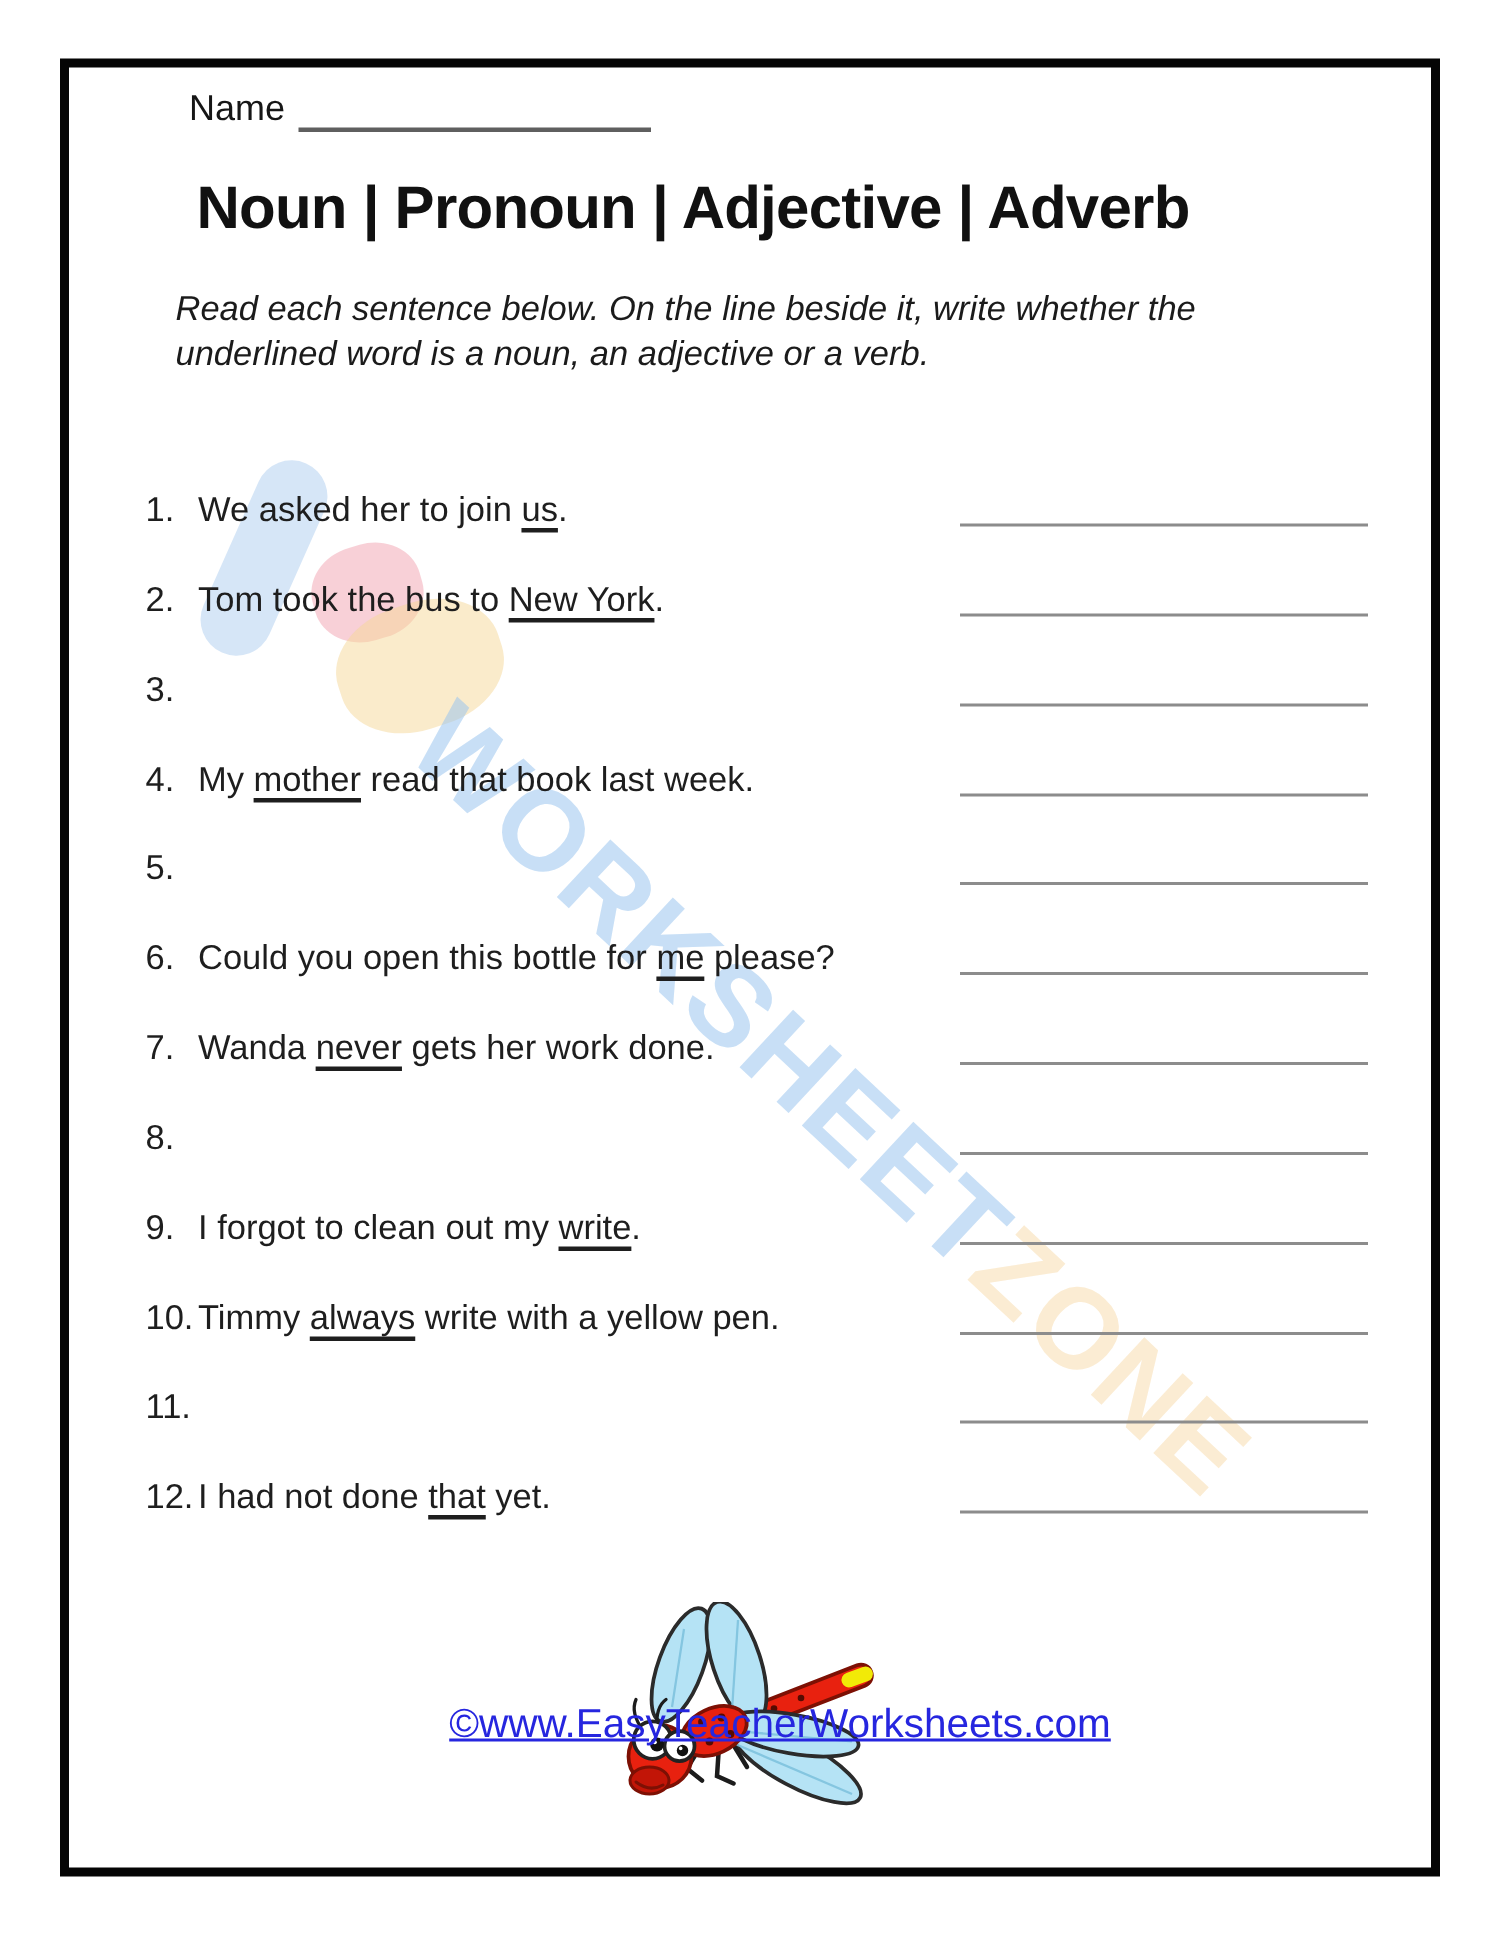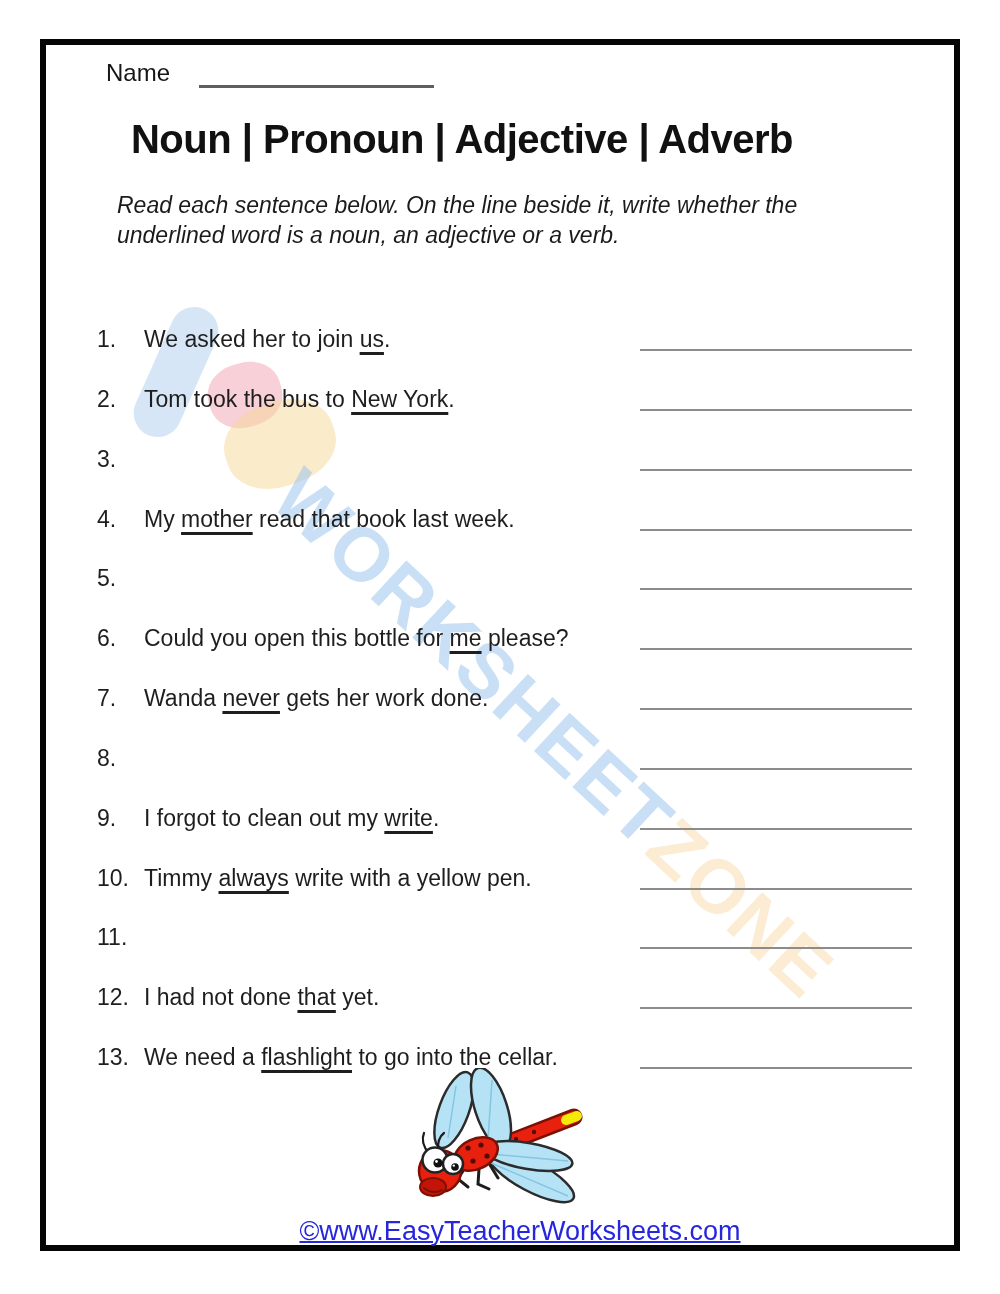--- a/index.html
+++ b/index.html
@@ -7,21 +7,21 @@
   body { font-family:"Liberation Sans", sans-serif; color:#1e1e1e; }
   .page {
     position:relative; width:1000px; height:1294px; margin:0 auto;
     background:#ffffff; overflow:hidden;
   }
   .frame {
     position:absolute; left:40px; top:39px; width:920px; height:1212px;
     border:6px solid #050505; background:#ffffff;
   }
   
-  .name-label { position:absolute; left:106px; top:59px; font-size:24px; color:#161616; }
+  .name-label { position:absolute; left:126px; top:59px; font-size:24px; color:#161616; }
   .name-line  { position:absolute; left:199px; top:85px; width:235px; height:3px; background:#5f5f5f; }
   .sheet-topic{ position:absolute; left:440px; top:60px; font-size:22px; font-weight:bold;
                 color:#a9a9a9; letter-spacing:.4px; }
   .title { position:absolute; left:40px; top:117px; width:800px; text-align:center;
            font-size:40px; font-weight:600; letter-spacing:-.5px; color:#111;padding-left:44px; }
   .instructions { position:absolute; left:117px; top:191px; width:800px;
                   font-size:23px; line-height:29.6px; color:#1b1b1b;font-style:italic; }
   
   .wm-text { position:absolute; left:316px; top:452px; transform:rotate(43deg);
              transform-origin:0 0; font-size:76px; font-weight:bold; letter-spacing:2px;
@@ -32,28 +32,28 @@
   .blob-blue   { left:152px; top:303px; width:48px;  height:138px; background:#aecdf0;
                  opacity:.5; border-radius:26px; transform:rotate(24deg); }
   .blob-red    { left:208px; top:363px; width:74px;  height:64px;  background:#f2a2b0;
                  opacity:.5; border-radius:45%; transform:rotate(-16deg); }
   .blob-yellow { left:224px; top:402px; width:112px; height:84px;  background:#f6d897;
                  opacity:.5; border-radius:45%; transform:rotate(-18deg); }
   
   .rows { position:absolute; left:40px; top:322px; width:920px; z-index:2; }
   .srow { position:relative; height:59.85px; }
   .num  { position:absolute; left:57px;  top:3px; font-size:23px; line-height:28px; }
-  .sent { position:absolute; left:104px; top:3px; font-size:23px; line-height:28px;
+  .sent { position:absolute; left:92px; top:3px; font-size:23px; line-height:28px;
           white-space:nowrap; }
   .uw   { text-decoration:underline; text-decoration-thickness:2.5px; text-underline-offset:5px; }
   .aline{ position:absolute; left:600px; top:27px; width:272px; height:0;
           border-top:2px solid #8c8c8c; }
   
   .dragonfly { position:absolute; left:396px; top:1068px; z-index:2; }
-  .site-link { position:absolute; left:40px; top:1216px; width:960px; text-align:center;
+  .site-link { position:absolute; left:40px; top:1134px; width:960px; text-align:center;
                font-size:27px; color:#2626df; text-decoration:underline;
                text-decoration-thickness:2px; z-index:3; cursor:pointer; }
 </style>
 </head>
 <body>
 
 <div class="page">
   <div class="frame"></div>
 
   <div class="logo-blob blob-blue"></div>
@@ -122,25 +122,20 @@
     </div>
     <div class="srow">
       <span class="num">11.</span>
       <div class="aline"></div>
     </div>
     <div class="srow">
       <span class="num">12.</span>
       <span class="sent"><span>I had not done </span><span class="uw">that</span><span> yet.</span></span>
       <div class="aline"></div>
     </div>
-    <div class="srow">
-      <span class="num">13.</span>
-      <span class="sent"><span>We need a </span><span class="uw">flashlight</span><span> to go into the cellar.</span></span>
-      <div class="aline"></div>
-    </div>
   </div>
 
   <svg class="dragonfly" width="210" height="145" viewBox="0 0 210 145">
 
     <path d="M85,85 L178,49" stroke="#7d1004" stroke-width="17" stroke-linecap="round" fill="none"></path>
     <path d="M85,85 L178,49" stroke="#e8210f" stroke-width="12" stroke-linecap="round" fill="none"></path>
     <path d="M170,52 L181,48" stroke="#f2ea07" stroke-width="10" stroke-linecap="round" fill="none"></path>
     <circle cx="120" cy="71" r="2.2" fill="#550b02"></circle>
     <circle cx="138" cy="64" r="2.2" fill="#550b02"></circle>
 

